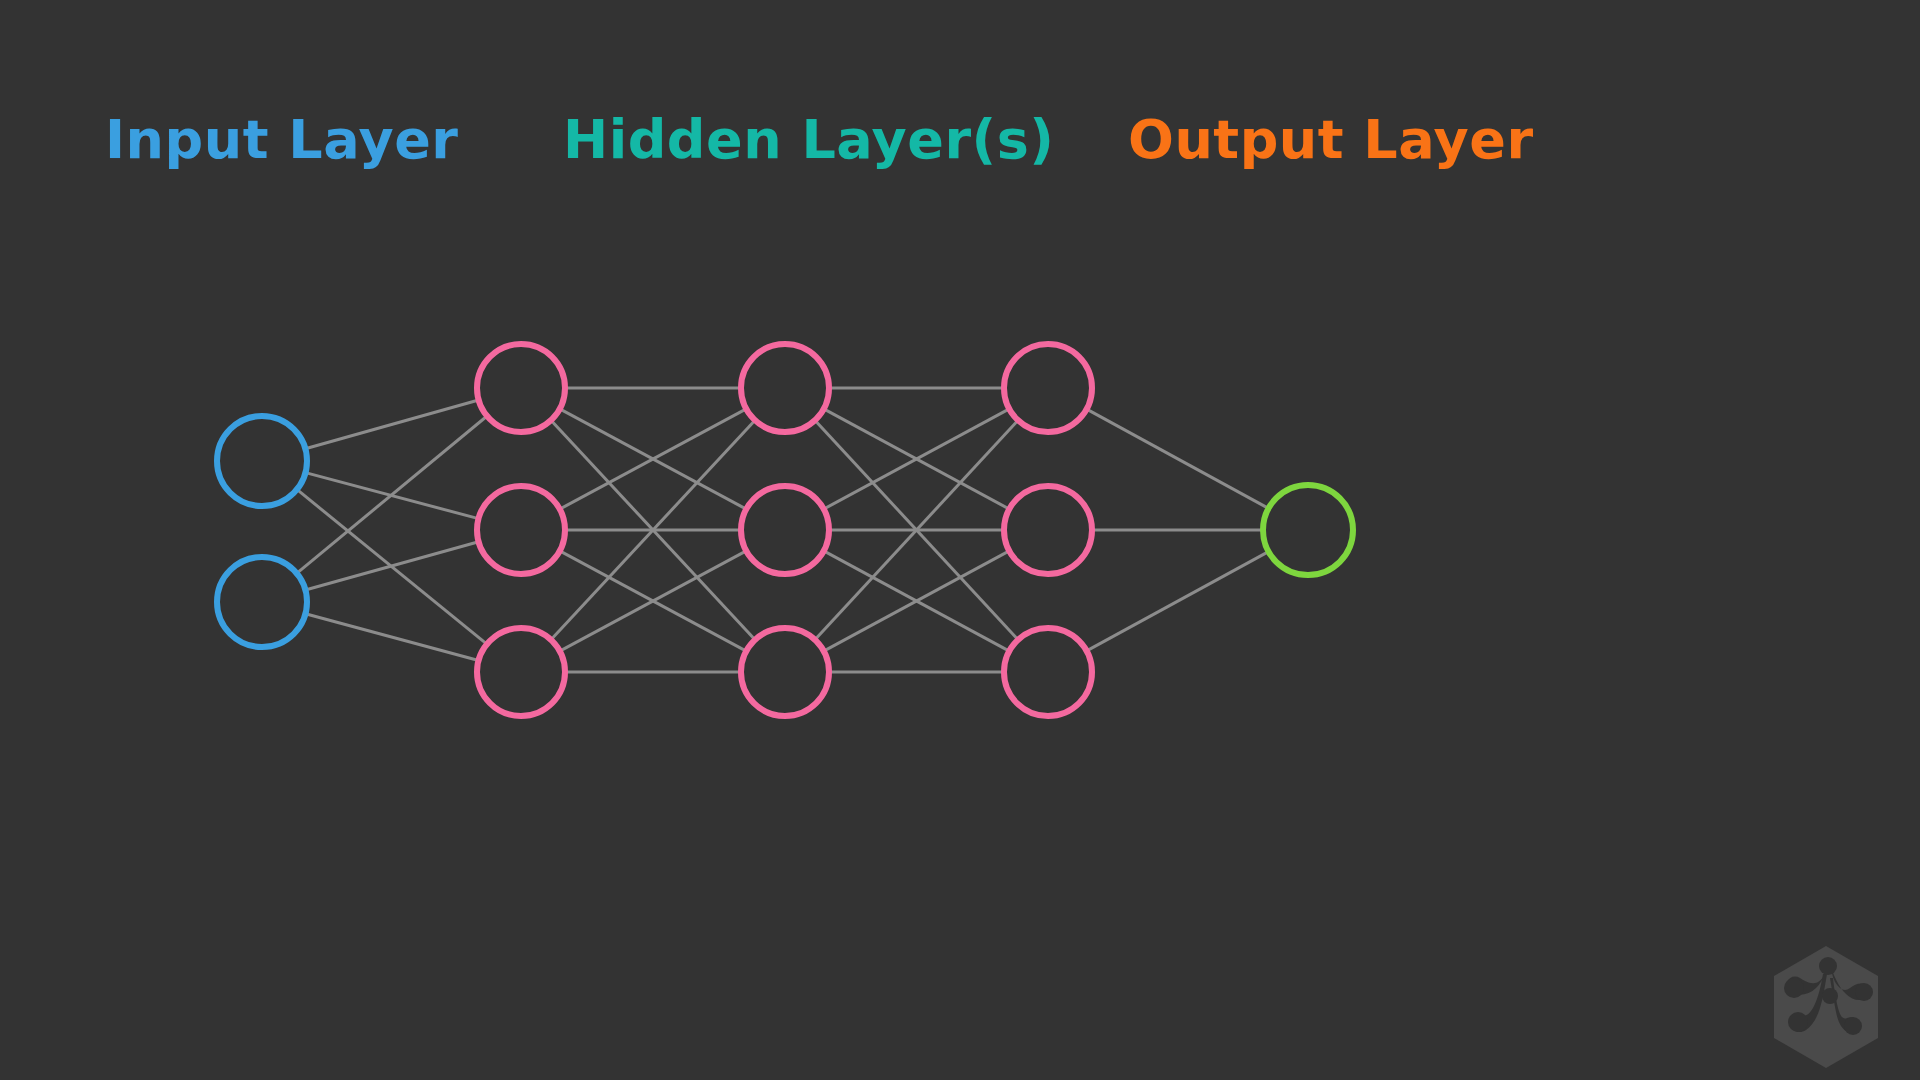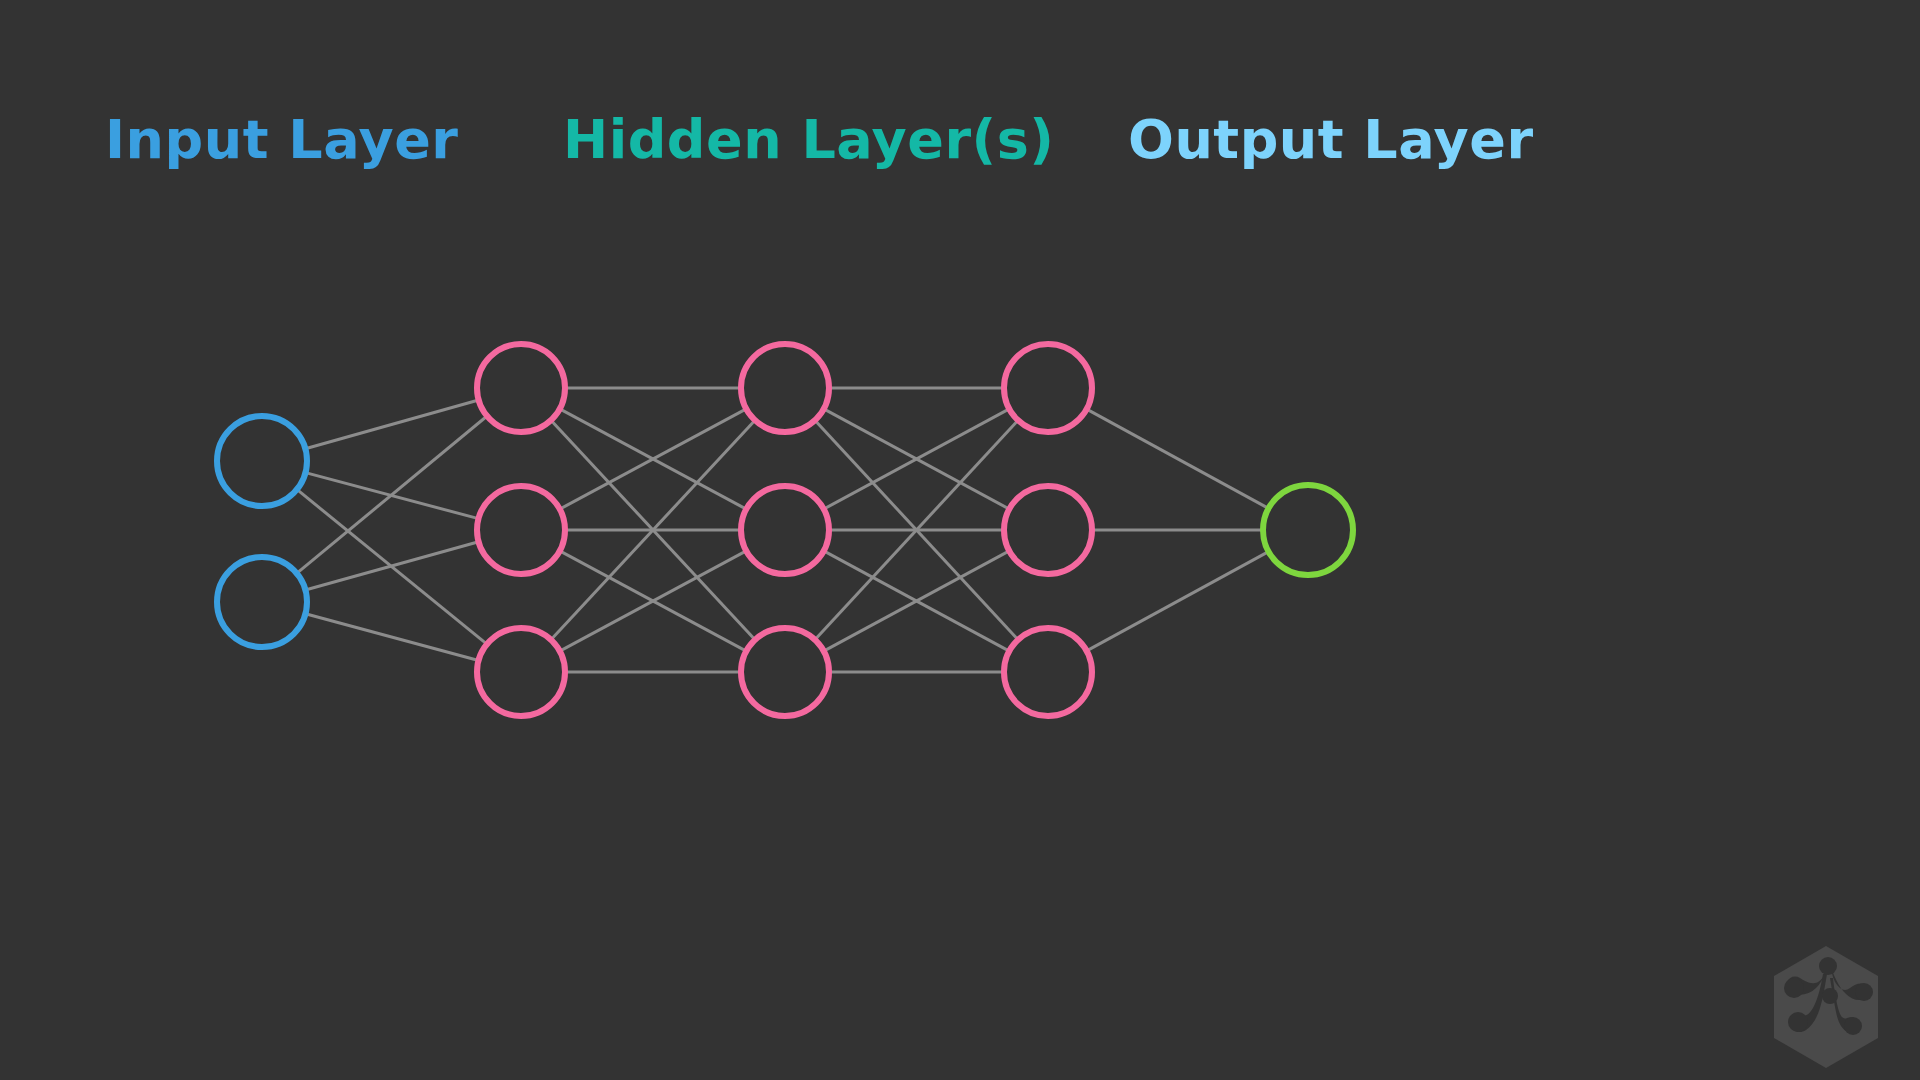--- a/index.html
+++ b/index.html
@@ -112,21 +112,21 @@
         <circle cx="1048" cy="672" r="44" fill="none" stroke="#f4699f" stroke-width="6"></circle>
         <circle cx="1308" cy="530" r="45" fill="#333333"></circle>
         <circle cx="1308" cy="530" r="45" fill="none" stroke="#7ed63e" stroke-width="6"></circle>
       </g>
   </svg>
 
   <div class="layer-label" id="label-input" style="color: rgb(58, 159, 224);">Input Layer</div>
 
   <div class="layer-label" id="label-hidden" style="color: #14b8a6;">Hidden Layer(s)</div>
 
-  <div class="layer-label" id="label-output" style="color: #7dd3fc;">Output Layer</div>
+  <div class="layer-label" id="label-output" style="color: #f97316;">Output Layer</div>
 
   <svg id="watermark" viewBox="0 0 116 126">
     <path id="wm-hex" d="M58 2 L110 32 L110 94 L58 124 L6 94 L6 32 Z" fill="#4a4a4a"></path>
     <g id="wm-glyph">
       <path d="M60 18 C58 30 54 38 48 44 C42 50 34 52 26 50 C20 49 17 44 19 38 C21 33 27 31 32 34 C37 37 41 40 47 39 C53 38 57 32 59 22 Z" fill="#333333"></path>
       <path d="M62 20 C66 32 70 42 78 50 C84 56 92 58 98 54 C103 51 103 44 98 41 C93 38 87 40 82 44 C77 48 72 46 67 38 C64 32 63 26 63 20 Z" fill="#333333"></path>
       <path d="M59 30 C57 42 55 54 52 64 C49 74 44 82 38 86 C32 90 25 88 23 82 C21 76 26 71 32 72 C38 73 42 70 46 62 C50 54 53 42 55 30 Z" fill="#333333"></path>
       <path d="M62 34 C64 46 66 58 68 68 C70 78 74 86 80 88 C86 90 91 86 90 80 C89 74 84 72 79 74 C75 76 72 72 70 64 C68 56 66 44 65 34 Z" fill="#333333"></path>
       <circle cx="60" cy="22" r="9" fill="#333333"></circle>
       <circle cx="26" cy="44" r="10" fill="#333333"></circle>

